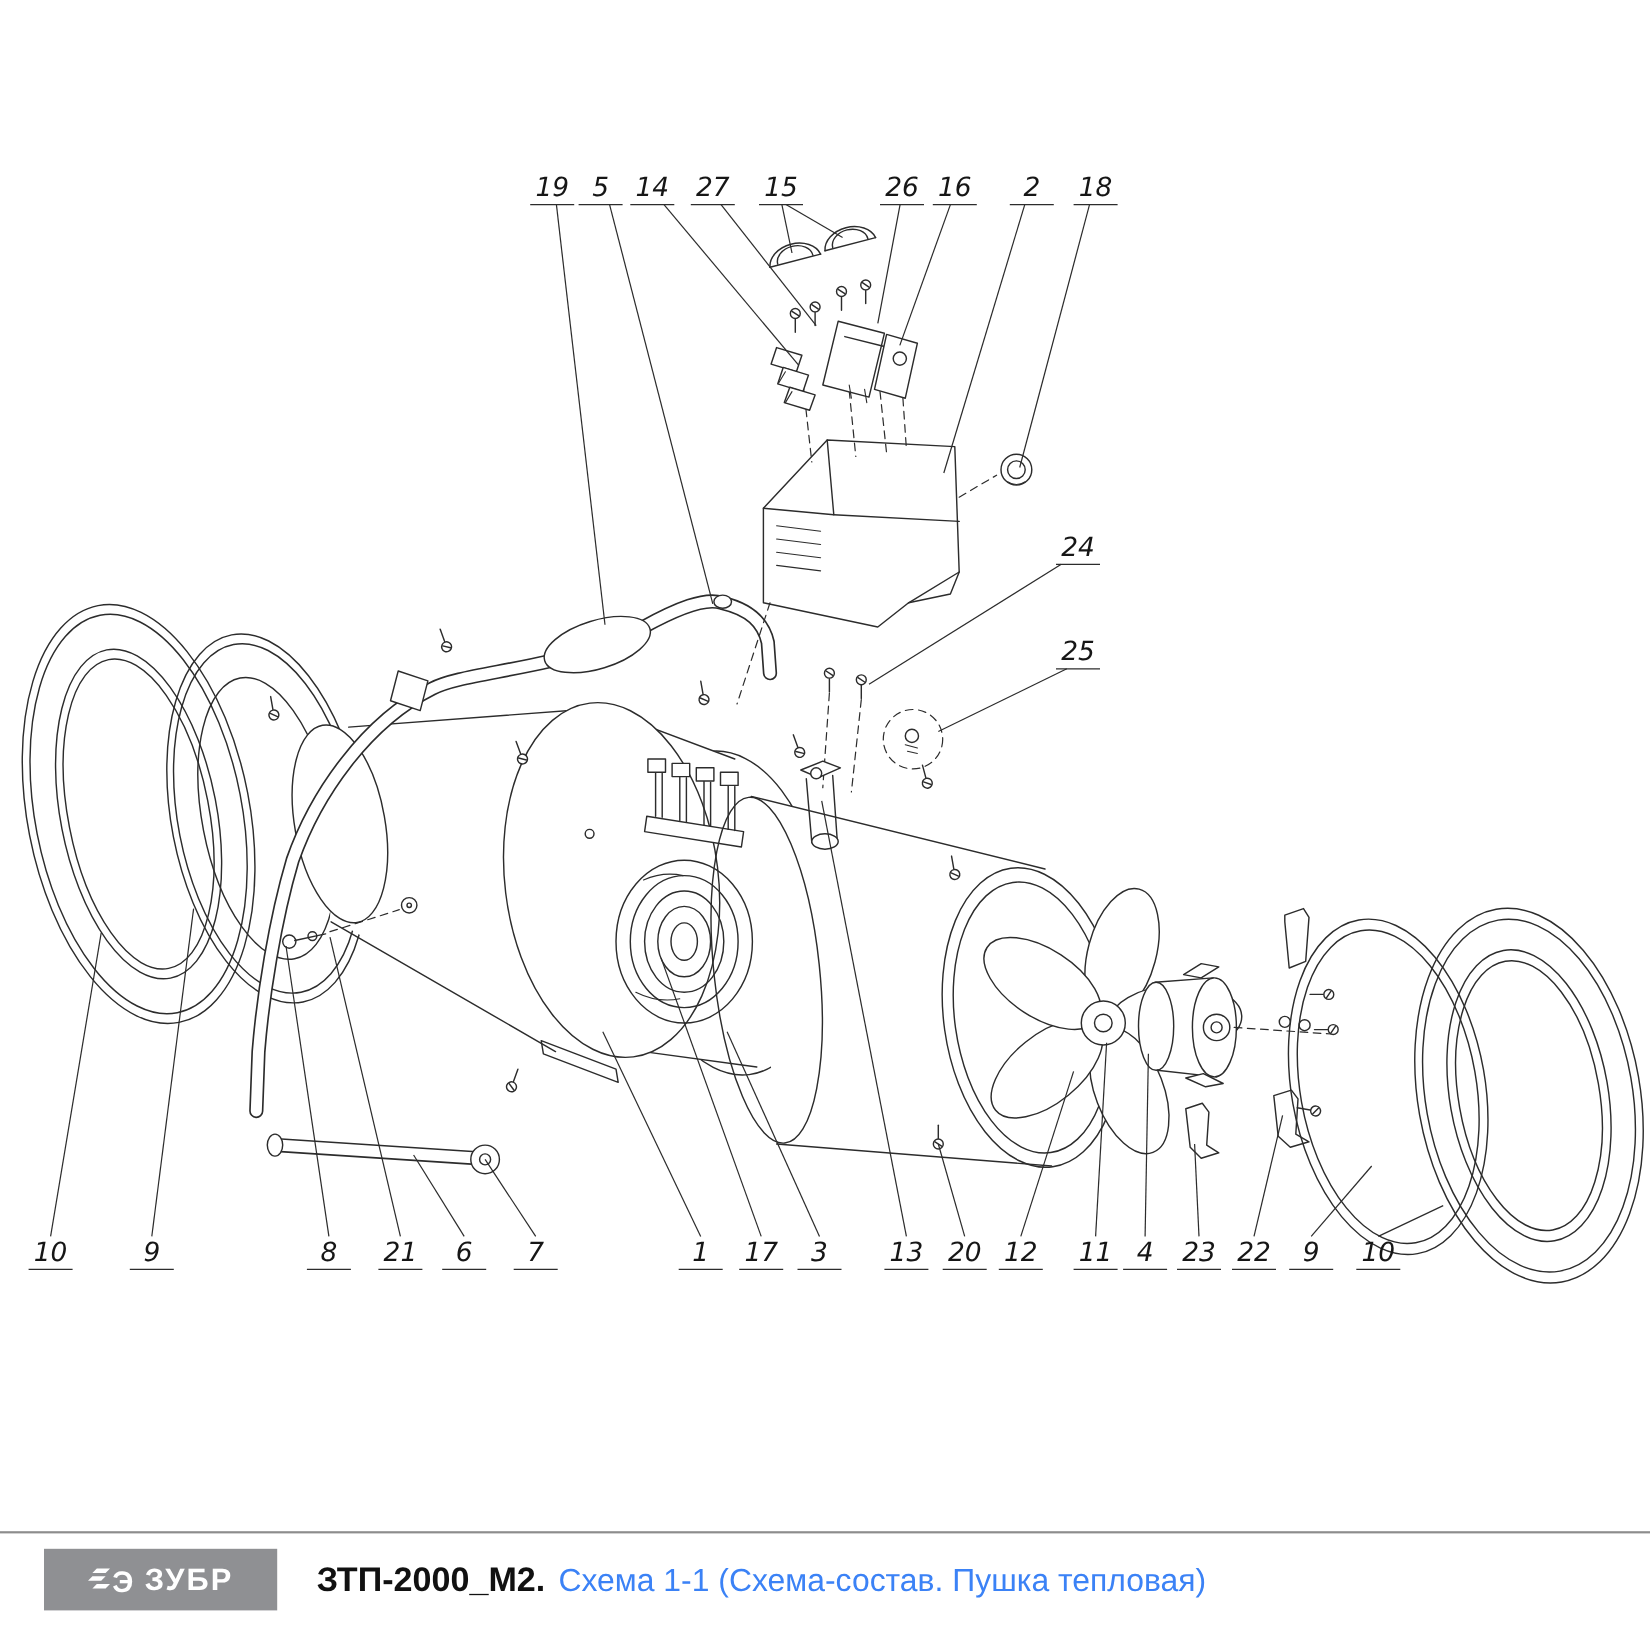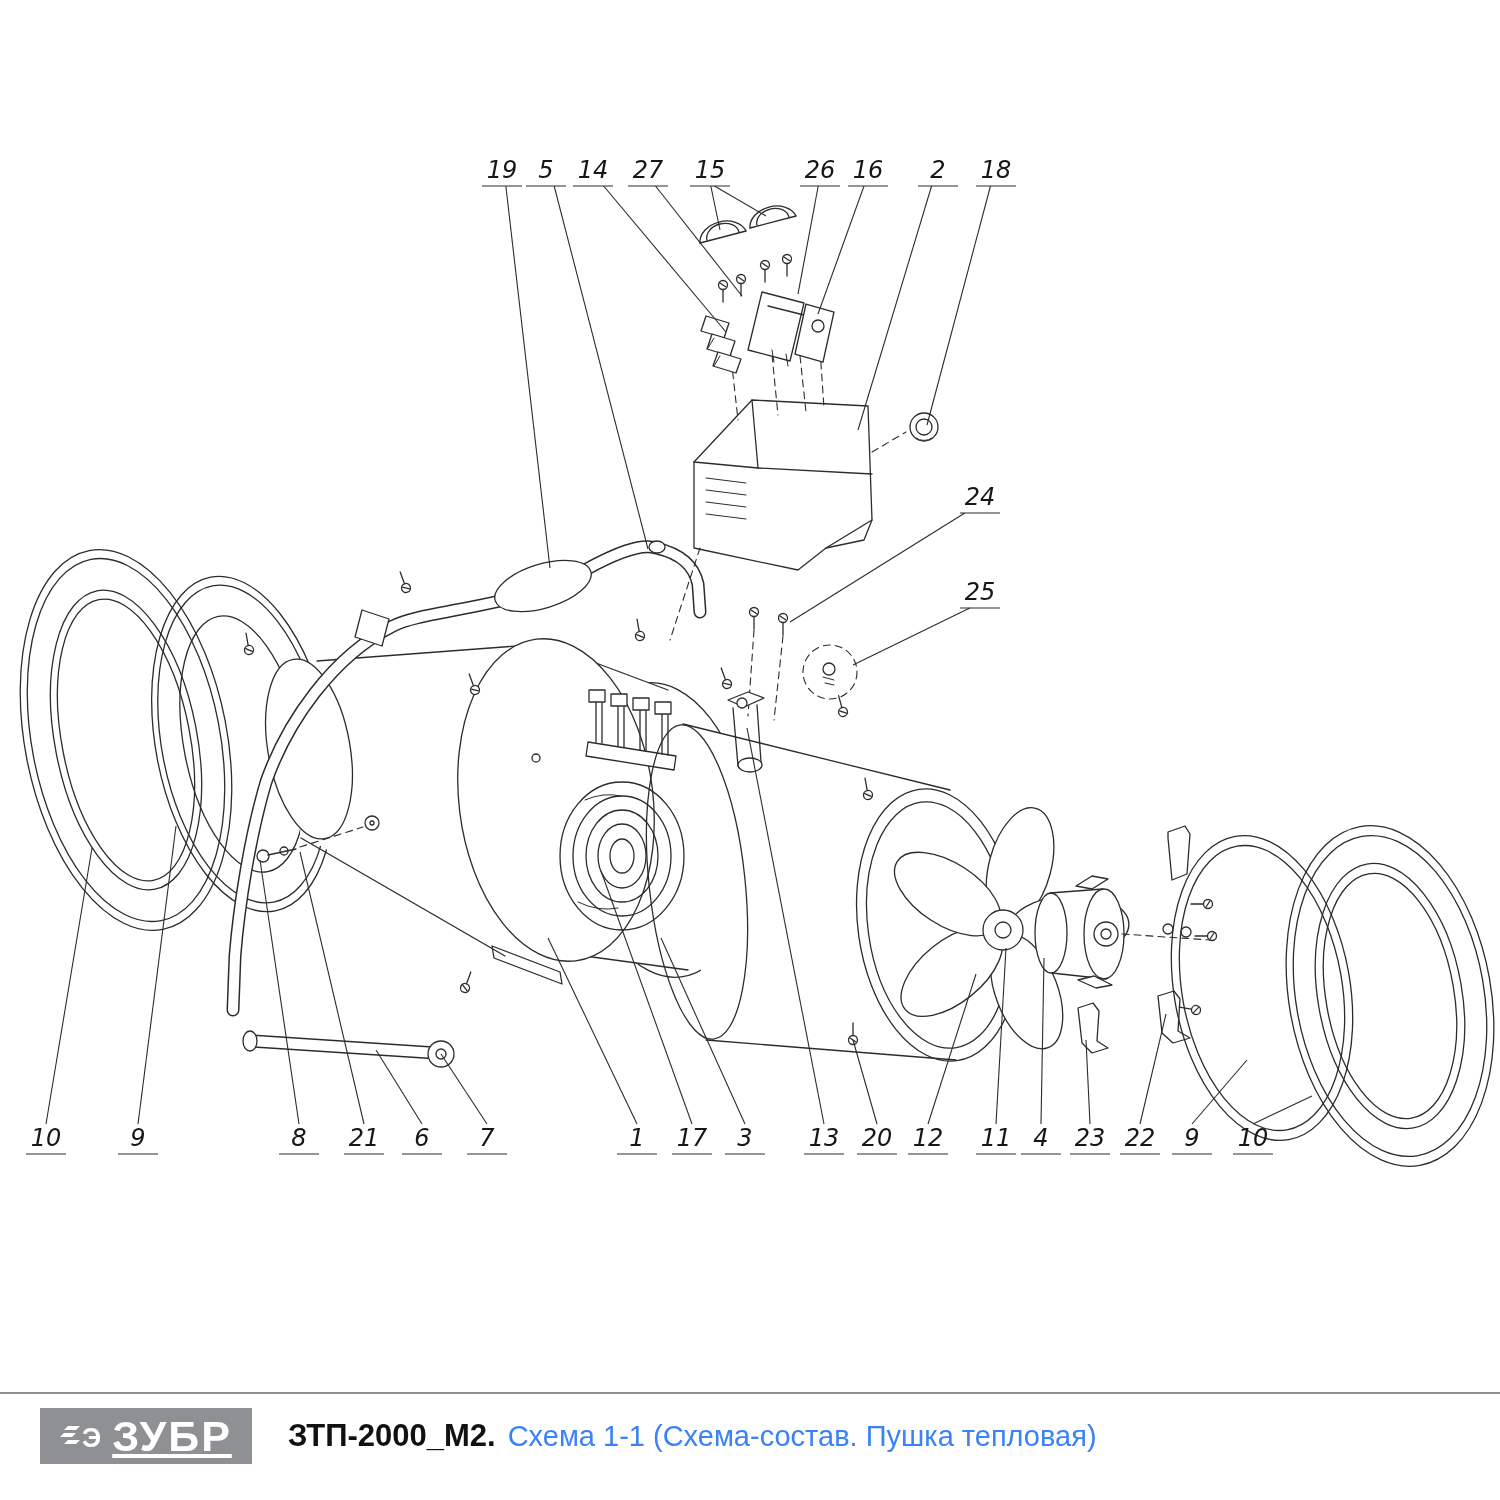--- a/index.html
+++ b/index.html
@@ -13,23 +13,23 @@
   .tube-o{stroke-width:13;fill:none;}
   .tube-i{stroke:#ffffff;stroke-width:10;fill:none;}
   .callout{font-style:italic;font-size:24px;font-family:"DejaVu Sans",sans-serif;
            fill:#161616;text-anchor:middle;}
   .callout-underline,.leader{stroke:#2c2c2c;stroke-width:1.1;fill:none;}
   
   .footer{position:absolute;top:1392px;left:0;width:1500px;border-top:2px solid #8d8d8d;}
   .footer-row{display:flex;align-items:center;gap:36px;padding:14px 0 0 40px;}
   .brand-badge{width:212px;height:56px;background:#8f9093;display:flex;align-items:center;
                justify-content:center;gap:8px;}
-  .brand-text{color:#fff;font-weight:bold;font-size:43px;letter-spacing:2px;
-              font-family:"Liberation Sans",sans-serif;text-decoration:underline;}
-  .caption{display:flex;align-items:center;}
+  .brand-text{color:#fff;font-weight:bold;font-size:28px;letter-spacing:2px;
+              font-family:"Liberation Sans",sans-serif;}
+  .caption{display:flex;align-items:flex-end;}
   .model{font-weight:bold;font-size:31px;color:#111;}
   .subtitle{font-size:29px;color:#3b82f6;margin-left:12px;font-weight:normal;}
 </style>
 </head>
 <body>
 
 <div class="page">
 
 <svg id="diagram" viewBox="0 0 1500 1500" width="1500" height="1500">
   <defs>

